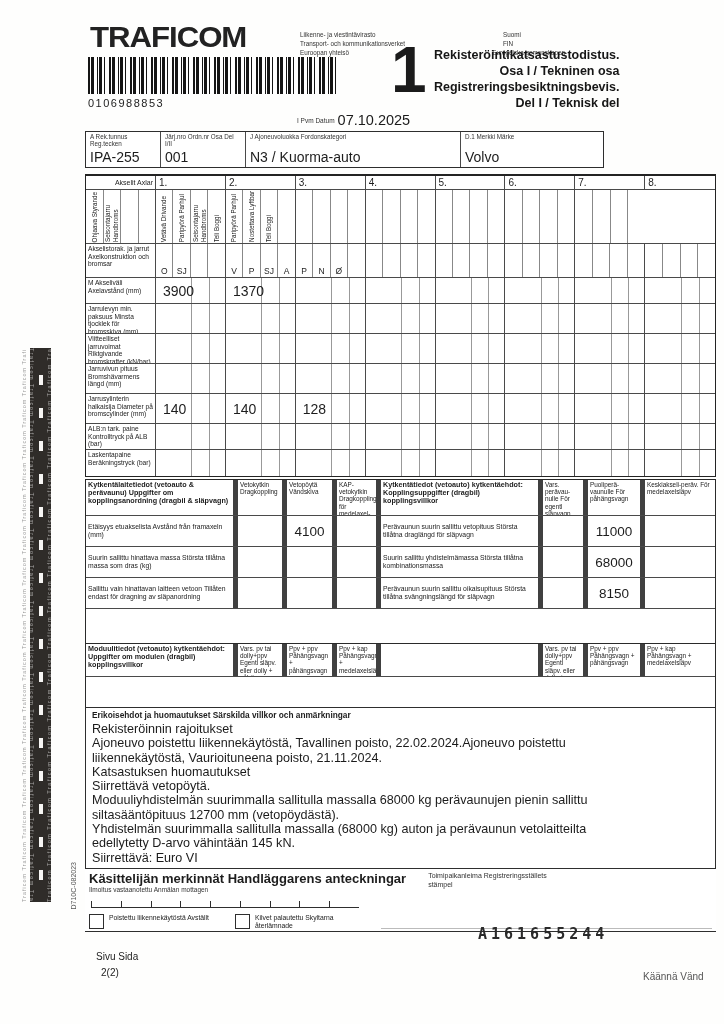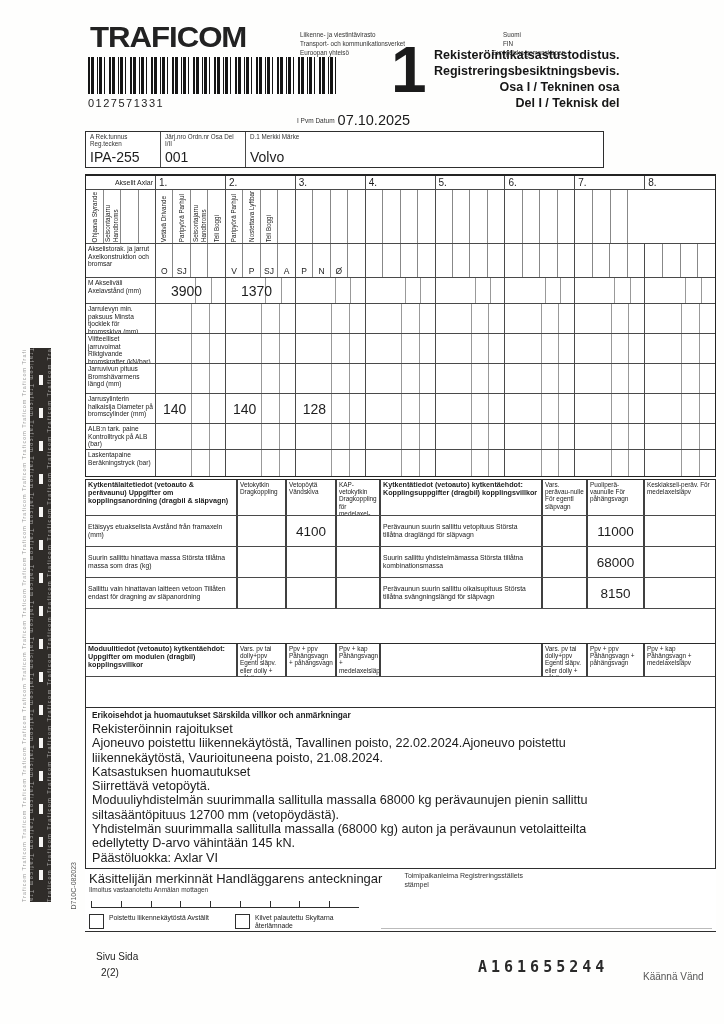--- a/index.html
+++ b/index.html
@@ -65,56 +65,56 @@
   .ax-cell.val{display:flex;align-items:center;
         background-image:linear-gradient(#999,#999),linear-gradient(#999,#999);
         background-size:1px 100%,1px 100%;background-position:52% 0,78% 0;background-repeat:no-repeat;}
   .ax-cell.val .axv{font-size:14px;padding-left:7px;}
 
   
   .cp-table{position:absolute;left:85px;width:631px;border:1.5px solid #2a2a2a;box-sizing:border-box;background:#fff;}
   .cp-row{display:grid;grid-template-columns:152px 49px 50px 44px 162px 45px 57px 70px;
         border-bottom:1px solid #4a4a4a;box-sizing:border-box;}
   .cp-row:last-child{border-bottom:none;margin-top:36px;}
-  .cp-cell{border-right:2px solid #404040;box-sizing:border-box;padding:1px 2px;overflow:hidden;}
+  .cp-cell{border-right:5px solid #404040;box-sizing:border-box;padding:1px 2px;overflow:hidden;}
   .cp-cell:last-child{border-right:none;}
   .cp-bold{font-weight:bold;font-size:7.2px;line-height:8.2px;}
   .cp-head{font-size:6.4px;line-height:7.2px;color:#222;}
   .cp-lab{font-size:6.8px;line-height:7.8px;color:#222;display:flex;flex-direction:column;justify-content:center;}
   .cp-val{display:flex;align-items:center;justify-content:center;font-size:13.5px;}
   .cp-hrow{height:36px;}
   .cp-drow{height:31px;}
   .md-hrow{height:33px;}
   .md-drow{height:27px;}
 
   
   .special-box{position:absolute;left:85px;top:707px;width:631px;border:1.5px solid #2e2e2e;
         box-sizing:border-box;background:#fff;padding:2px 6px 6px;}
   .special-title{font-weight:bold;font-size:8.3px;margin-bottom:2px;}
   .sp-line{font-size:12.6px;line-height:14.3px;color:#1b1b1b;}
 
   
   .handler-box{position:absolute;left:85px;top:868px;width:631px;height:64px;border-top:1.5px solid #2e2e2e;
         border-bottom:1.5px solid #2e2e2e;box-sizing:border-box;background:#fff;padding:2px 4px;}
   .handler-head{display:flex;align-items:flex-start;}
-  .handler-title{font-weight:normal;font-size:13px;}
+  .handler-title{font-weight:bold;font-size:13px;}
   .handler-sub{font-size:6.5px;color:#333;}
   .stamp-label{font-size:7px;color:#333;margin-left:22px;line-height:9px;width:140px;}
   .tickline{width:268px;height:10px;border-bottom:1.5px solid #2e2e2e;display:flex;margin:4px 0 6px 2px;}
   .tick{width:31px;border-left:1px solid #2e2e2e;height:6px;margin-top:auto;}
   .cb-row{display:flex;align-items:flex-start;}
   .checkbox{width:13px;height:13px;border:1.2px solid #2e2e2e;background:#fff;flex:0 0 auto;margin-right:5px;}
   .cb-label{font-size:6.8px;line-height:8px;width:108px;color:#222;}
   .cb-item{display:flex;margin-right:18px;}
   .cb-fill{flex:1;border-bottom:1px solid #bbb;height:14px;}
 
   
   .page-label{position:absolute;left:96px;top:951px;font-size:10px;}
   .page-value{position:absolute;left:101px;top:967px;font-size:10px;}
-  .doc-number{position:absolute;left:478px;top:958px;font-family:"DejaVu Sans Mono",monospace;
+  .doc-number{position:absolute;left:478px;top:925px;font-family:"DejaVu Sans Mono",monospace;
         font-size:15px;font-weight:bold;letter-spacing:4px;color:#2a2a2a;}
   .turn-label{position:absolute;left:643px;top:971px;font-size:10px;color:#555;}
 </style>
 </head>
 <body>
 
 <div class="page">
 
   <div class="strip-outer-text">Traficom Traficom Traficom Traficom Traficom Traficom Traficom Traficom Traficom Traficom Traficom Traficom Traficom Traficom Traficom Traficom Traficom Traficom Traficom Traficom Traficom Traficom Traficom Traficom Traficom Traficom Traficom Traficom Traficom Traficom Traficom Traficom Traficom Traficom Traficom Traficom Traficom Traficom Traficom Traficom </div>
   <div class="strip">
@@ -133,40 +133,44 @@
       <div class="ag-row">
         <span>Transport- och kommunikationsverket</span>
         <span class="ag-right">FIN</span>
       </div>
       <div class="ag-row">
         <span>Euroopan yhteisö</span>
         <span class="ag-right">Europeiska gemenskapen</span>
       </div>
     </div>
   <div class="barcode"></div>
-  <div class="barcode-num">0127571331</div>
+  <div class="barcode-num">0106988853</div>
   <div class="copy-num">1</div>
   <div class="title-block" id="titleBlock">
       <div>Rekisteröintikatsastustodistus.</div>
+      <div>Osa I / Tekninen osa</div>
       <div>Registreringsbesiktningsbevis.</div>
-      <div>Osa I / Tekninen osa</div>
       <div>Del I / Teknisk del</div>
     </div>
   <div class="date-line">
     <span class="date-label">I Pvm Datum</span><span class="date-value">07.10.2025</span>
   </div>
 
   <div class="id-row" id="idRow">
       <div class="id-cell">
         <div class="id-label">A Rek.tunnus Reg.tecken</div>
         <div class="id-value">IPA-255</div>
       </div>
       <div class="id-cell">
         <div class="id-label">Järj.nro Ordn.nr Osa Del I/II</div>
         <div class="id-value">001</div>
+      </div>
+      <div class="id-cell">
+        <div class="id-label">J Ajoneuvoluokka Fordonskategori</div>
+        <div class="id-value">N3 / Kuorma-auto</div>
       </div>
       <div class="id-cell">
         <div class="id-label">D.1 Merkki Märke</div>
         <div class="id-value">Volvo</div>
       </div>
     </div>
 
   <div class="axle-table" id="axleTable">
       <div class="ax-row ax-nums">
         <div class="ax-label corner">Akselit Axlar</div>
@@ -309,21 +313,21 @@
           <div class="vslot"></div>
           <div class="vslot"></div>
         </div>
         <div class="ax-cell subs">
           <div class="vslot"></div>
           <div class="vslot"></div>
           <div class="vslot"></div>
           <div class="vslot"></div>
         </div>
       </div>
-      <div class="ax-row ax-data" style="height: 26px; gap: 8px;">
+      <div class="ax-row ax-data" style="height: 26px;">
         <div class="ax-label">M Akseliväli Axelavstånd (mm)</div>
         <div class="ax-cell val">
           <span class="axv">3900</span>
         </div>
         <div class="ax-cell val">
           <span class="axv">1370</span>
         </div>
         <div class="ax-cell val"></div>
         <div class="ax-cell val"></div>
         <div class="ax-cell val"></div>
@@ -479,28 +483,28 @@
         <div class="cp-cell cp-val"></div>
         <div class="cp-cell cp-val"></div>
       </div>
     </div>
 
   <div class="special-box">
     <div class="special-title">Erikoisehdot ja huomautukset Särskilda villkor och anmärkningar</div>
     <div id="specialLines">
         <div class="sp-line">Rekisteröinnin rajoitukset</div>
         <div class="sp-line">Ajoneuvo poistettu liikennekäytöstä, Tavallinen poisto, 22.02.2024.Ajoneuvo poistettu</div>
-        <div class="sp-line">liikennekäytöstä, Vaurioituneena poisto, 21.08.2024.</div>
+        <div class="sp-line">liikennekäytöstä, Vaurioituneena poisto, 21.11.2024.</div>
         <div class="sp-line">Katsastuksen huomautukset</div>
         <div class="sp-line">Siirrettävä vetopöytä.</div>
         <div class="sp-line">Moduuliyhdistelmän suurimmalla sallitulla massalla 68000 kg perävaunujen pienin sallittu</div>
         <div class="sp-line">siltasääntöpituus 12700 mm (vetopöydästä).</div>
         <div class="sp-line">Yhdistelmän suurimmalla sallitulla massalla (68000 kg) auton ja perävaunun vetolaitteilta</div>
         <div class="sp-line">edellytetty D-arvo vähintään 145 kN.</div>
-        <div class="sp-line">Päästöluokka: Axlar VI</div>
+        <div class="sp-line">Siirrettävä: Euro VI</div>
       </div>
   </div>
 
   <div class="handler-box">
     <div class="handler-head">
       <div>
         <div class="handler-title">Käsittelijän merkinnät Handläggarens anteckningar</div>
         <div class="handler-sub">Ilmoitus vastaanotettu Anmälan mottagen</div>
       </div>
       <div class="stamp-label">Toimipaikanleima Registreringsställets stämpel</div>

